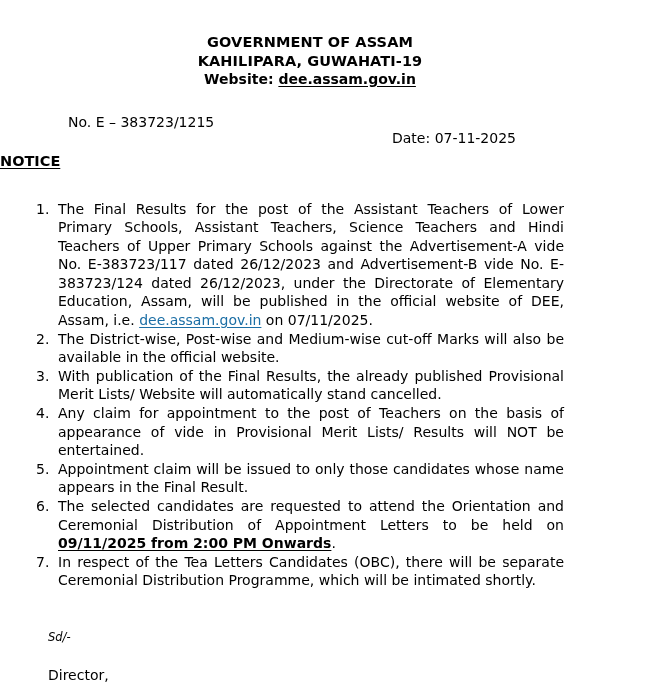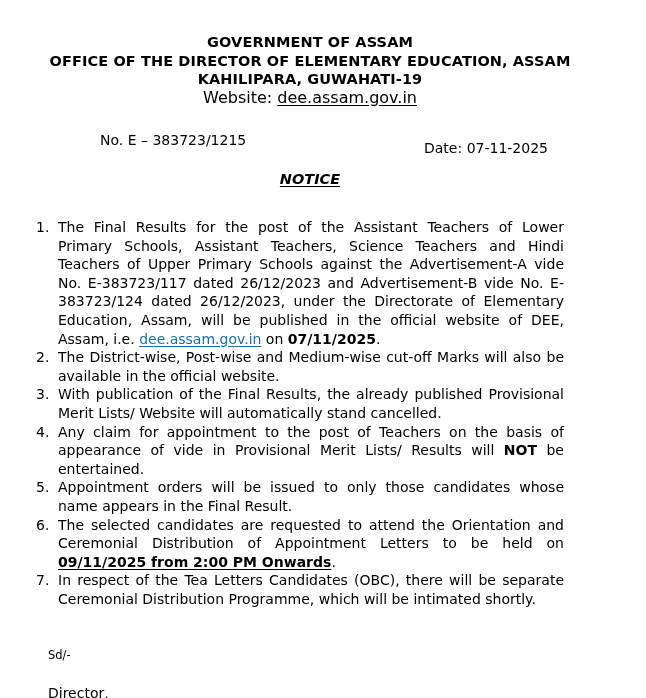--- a/index.html
+++ b/index.html
@@ -31,54 +31,51 @@
   .lh-line {
     font-weight: bold;
     font-size: 14.5px;
     line-height: 18.5px;
     letter-spacing: 0.1px;
   }
   .lh-underline {
     text-underline-offset: 1.5px;
   }
   .lh-website {
-    font-weight: normal;
-    font-size: 16px;
+    font-weight: bold;
+    font-size: 14px;
     line-height: 18.5px;
   }
   .lh-website .url {
     text-decoration: underline;
     text-underline-offset: 1.5px;
   }
 
   
   .refrow {
     margin-top: 23px;
     padding-left: 68px;
     padding-right: 84px;
     font-size: 14px;
     line-height: 20px;
     position: relative;
     height: 20px;
-    margin-left: 32px;
   }
   .ref-no {
     display: inline-block;
   }
   .ref-date {
     position: absolute;
     left: 392px;
-    top: 8px;
+    top: 16px;
   }
 
   
   .notice-wrap {
-    text-align: center;
     margin-top: 19px;
-    font-style: italic;
   }
   .notice {
     font-weight: bold;
     font-size: 14.5px;
     text-decoration: underline;
     text-underline-offset: 2px;
   }
 
   
   .body-list {
@@ -98,21 +95,21 @@
     margin-bottom: 0px;
   }
   .li-num {
     position: absolute;
     left: 0;
     top: 0;
     width: 18px;
     text-align: left;
   }
   .li-text { display: block; }
-  .li-text b { font-weight: bold; }
+  .li-text b { font-weight: normal; }
   .u-bold {
     font-weight: bold;
     text-decoration: underline;
     text-underline-offset: 1.5px;
   }
   a.weblink {
     color: #1b6ea5;
     text-decoration: underline;
     text-underline-offset: 1.5px;
   }
@@ -121,31 +118,31 @@
   .sign-block {
     margin-top: 40px;
     padding-left: 48px;
     font-size: 14px;
     line-height: 19px;
   }
   .sd {
     font-size: 11.5px;
     line-height: 14px;
     margin-bottom: 22px;
+    font-style: italic;
   }
   .sign-line { display: block; }
 </style>
 </head>
 <body>
 
 <div class="page">
 
   <div class="letterhead">
     <div class="lh-line">GOVERNMENT OF ASSAM</div>
-    <div class="lh-line">OFFICE OF THE DIRECTOR OF ELEMENTARY EDUCATION, ASSAM</div>
     <div class="lh-line lh-underline">KAHILIPARA, GUWAHATI-19</div>
     <div class="lh-website">
       <span>Website:</span>
       <span class="url">dee.assam.gov.in</span>
     </div>
   </div>
 
   <div class="refrow">
     <span class="ref-no">No. E – 383723/1215</span>
     <span class="ref-date">Date: 07-11-2025</span>
@@ -167,21 +164,21 @@
       <li>
         <span class="li-num">3.</span>
         <span class="li-text"><span>With publication of the Final Results, the already published Provisional Merit Lists/ Website will automatically stand cancelled.</span></span>
       </li>
       <li>
         <span class="li-num">4.</span>
         <span class="li-text"><span>Any claim for appointment to the post of Teachers on the basis of appearance of vide in Provisional Merit Lists/ Results will </span><b>NOT</b><span> be entertained.</span></span>
       </li>
       <li>
         <span class="li-num">5.</span>
-        <span class="li-text"><span>Appointment orders will be issued to only those candidates whose name appears in the Final Result.</span></span>
+        <span class="li-text"><span>Appointment claim will be issued to only those candidates whose name appears in the Final Result.</span></span>
       </li>
       <li>
         <span class="li-num">6.</span>
         <span class="li-text"><span>The selected candidates are requested to attend the Orientation and Ceremonial Distribution of Appointment Letters to be held on </span><span class="u-bold">09/11/2025 from 2:00 PM Onwards</span><span>.</span></span>
       </li>
       <li>
         <span class="li-num">7.</span>
         <span class="li-text"><span>In respect of the Tea Letters Candidates (OBC), there will be separate Ceremonial Distribution Programme, which will be intimated shortly.</span></span>
       </li>
     </ol>

